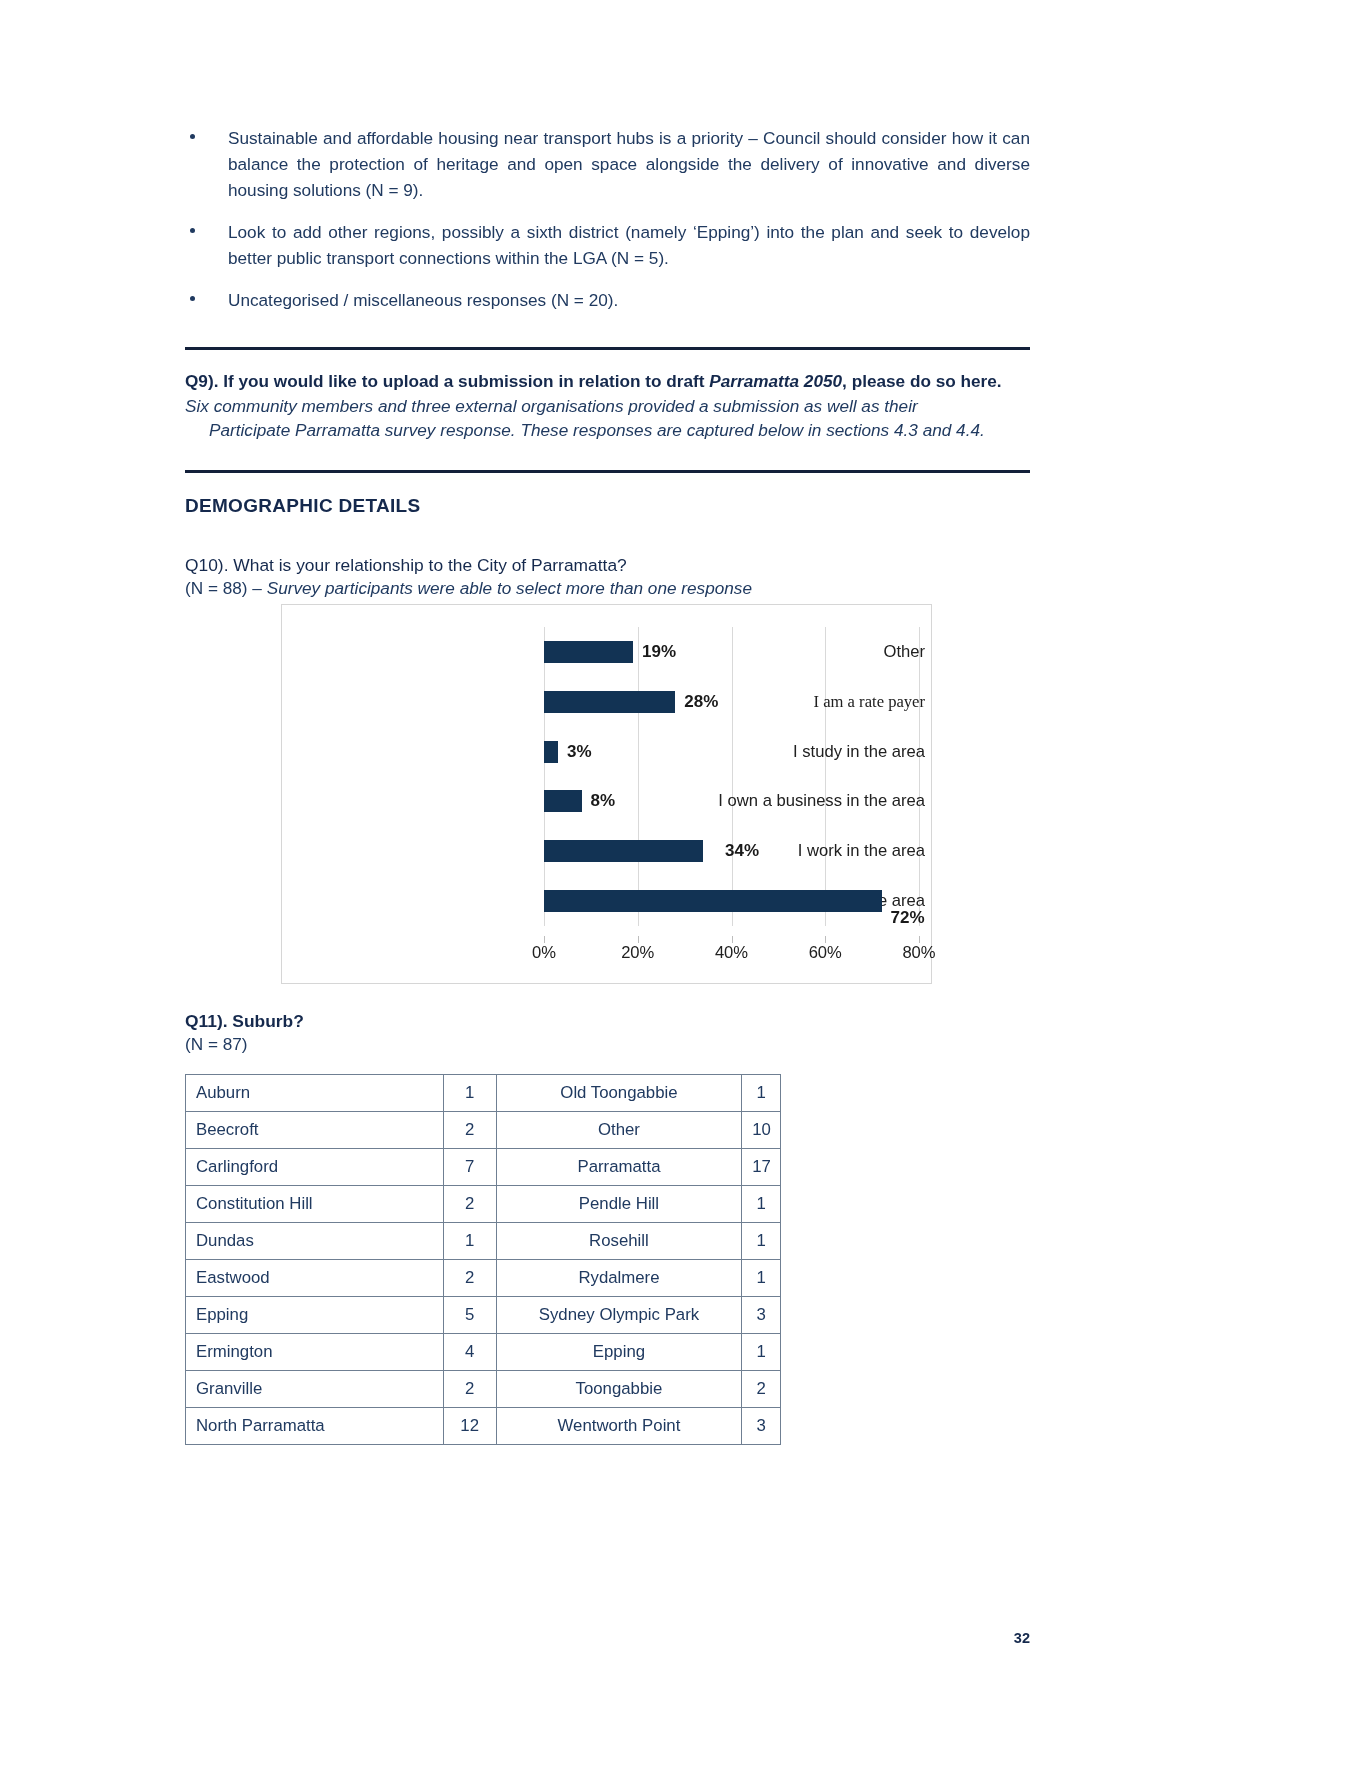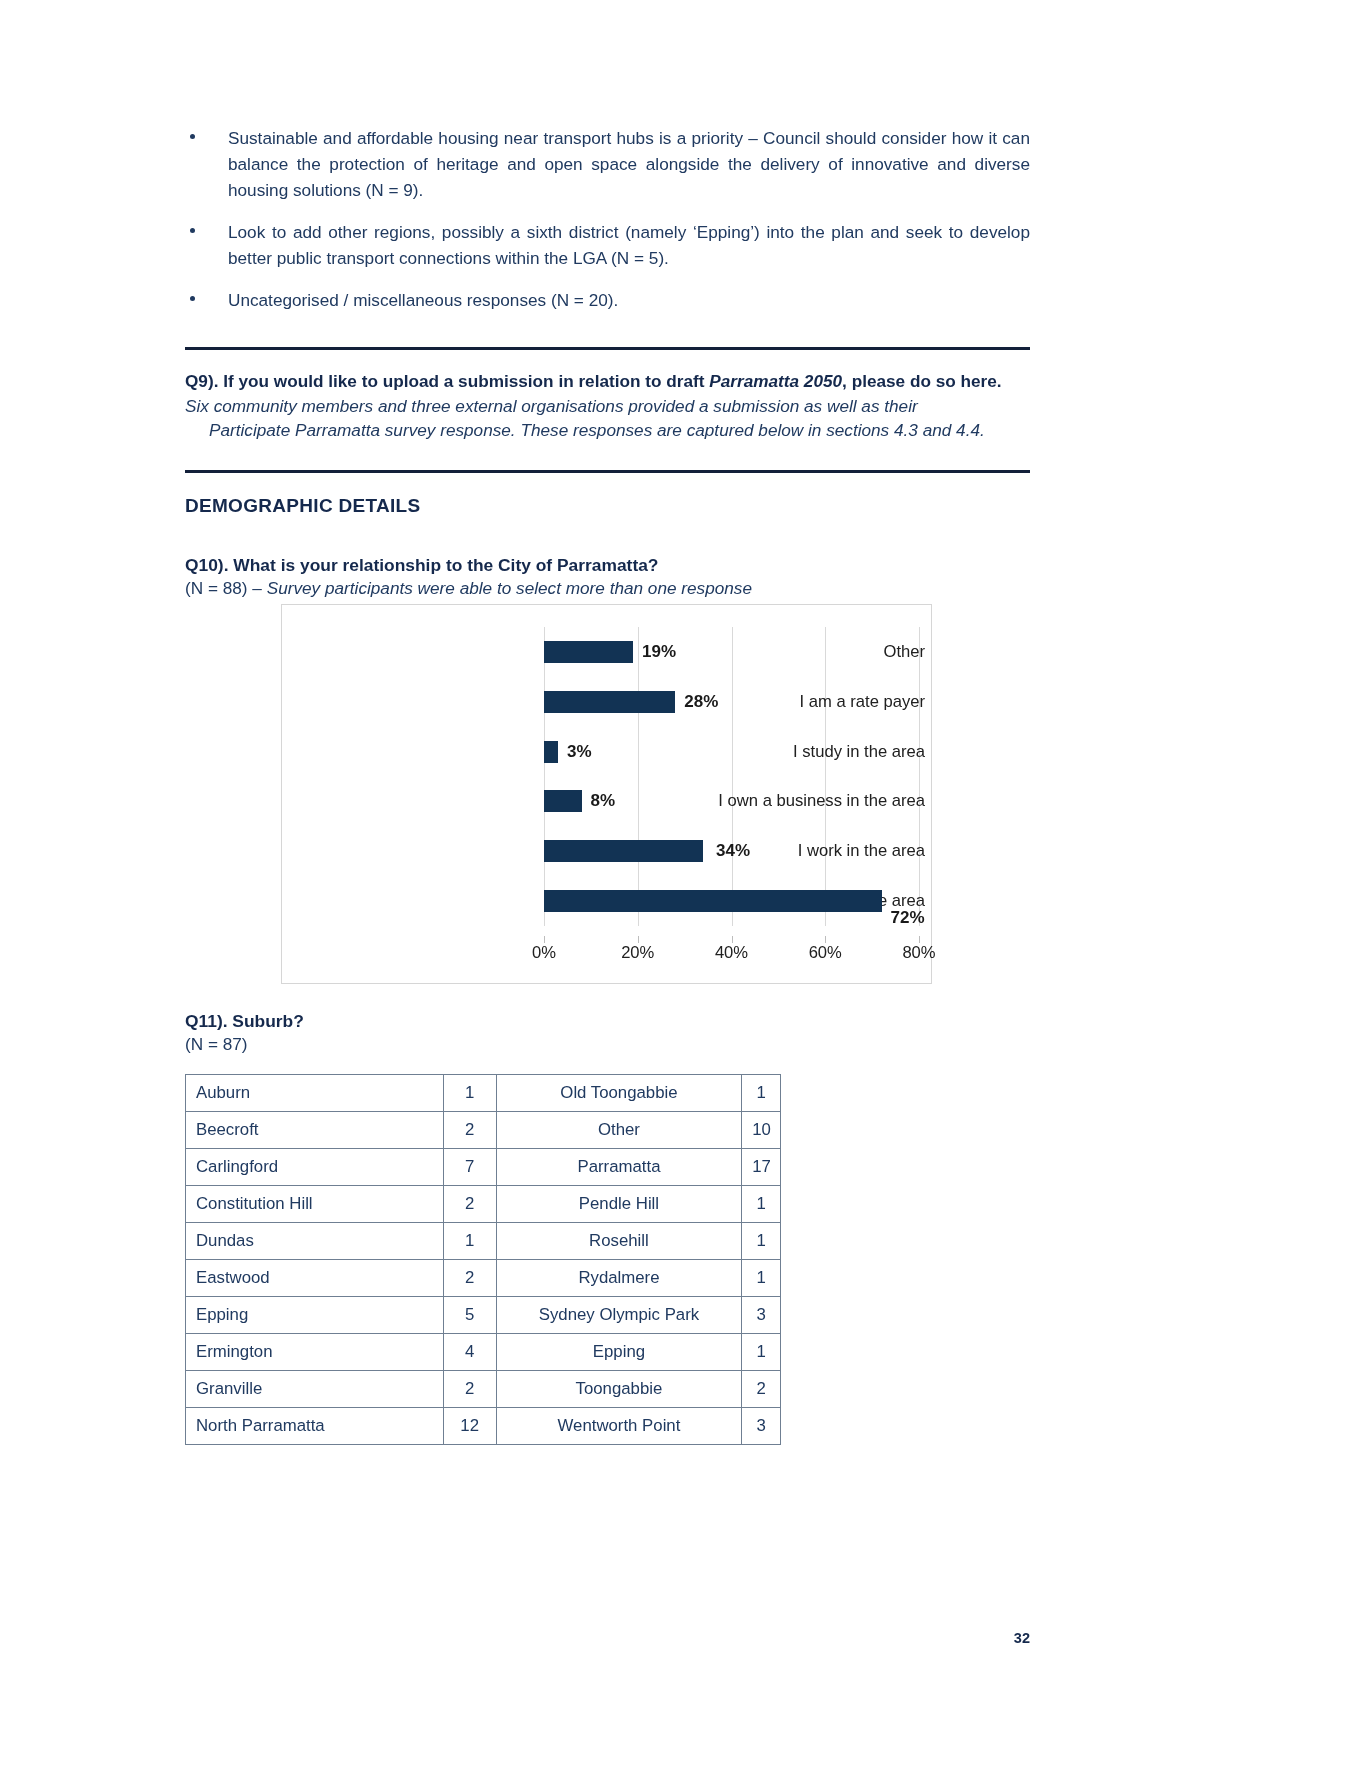--- a/index.html
+++ b/index.html
@@ -90,21 +90,21 @@
     font-size: 19px;
     font-weight: bold;
     letter-spacing: 0.3px;
     color: #15294d;
     margin-top: 22px;
   }
 
   .q-head-block { margin-top: 37px; }
   .q-head {
     font-size: 17.4px;
-    font-weight: bold;
+    font-weight: normal;
     color: #15294d;
     line-height: 23px;
   }
   .q-sub {
     font-size: 17.2px;
     line-height: 23px;
     color: #203a60;
   }
   .q-sub .ital { font-style: italic; }
 
@@ -296,21 +296,21 @@
           </div>
         <div class="rows" id="bar-rows">
             <div class="bar-row">
               <div class="bar-label" style="width: 262px;">Other</div>
               <div class="bar-track" style="left: 262px; width: 89.0625px;">
                 <div class="bar-fill" style="background: rgb(18, 51, 84);"></div>
               </div>
               <div class="bar-value" style="left: 360.062px;">19%</div>
             </div>
             <div class="bar-row">
-              <div class="bar-label" style="width: 262px;">I am a rate payer</div>
+              <div class="bar-label" style="width: 262px; font-family: Liberation Serif, serif;">I am a rate payer</div>
               <div class="bar-track" style="left: 262px; width: 131.25px;">
                 <div class="bar-fill" style="background: rgb(18, 51, 84);"></div>
               </div>
               <div class="bar-value" style="left: 402.25px;">28%</div>
             </div>
             <div class="bar-row">
               <div class="bar-label" style="width: 262px;">I study in the area</div>
               <div class="bar-track" style="left: 262px; width: 14.0625px;">
                 <div class="bar-fill" style="background: rgb(18, 51, 84);"></div>
               </div>
@@ -321,21 +321,21 @@
               <div class="bar-track" style="left: 262px; width: 37.5px;">
                 <div class="bar-fill" style="background: rgb(18, 51, 84);"></div>
               </div>
               <div class="bar-value" style="left: 308.5px;">8%</div>
             </div>
             <div class="bar-row">
               <div class="bar-label" style="width: 262px;">I work in the area</div>
               <div class="bar-track" style="left: 262px; width: 159.375px;">
                 <div class="bar-fill" style="background: rgb(18, 51, 84);"></div>
               </div>
-              <div class="bar-value" style="left: 434px;">34%</div>
+              <div class="bar-value" style="left: 443px;">34%</div>
             </div>
             <div class="bar-row">
               <div class="bar-label" style="width: 262px;">I live in the area</div>
               <div class="bar-track" style="left: 262px; width: 337.5px;">
                 <div class="bar-fill" style="background: rgb(18, 51, 84);"></div>
               </div>
               <div class="bar-value" style="left: 608.5px; margin-top: 17px;">72%</div>
             </div>
           </div>
         <div class="xticks" id="xticks">

